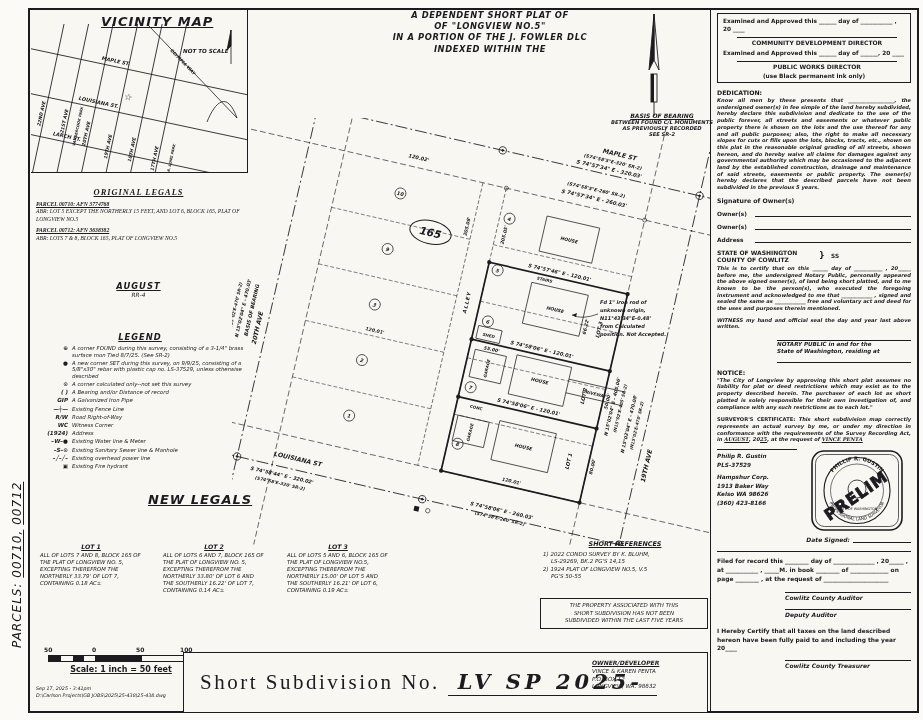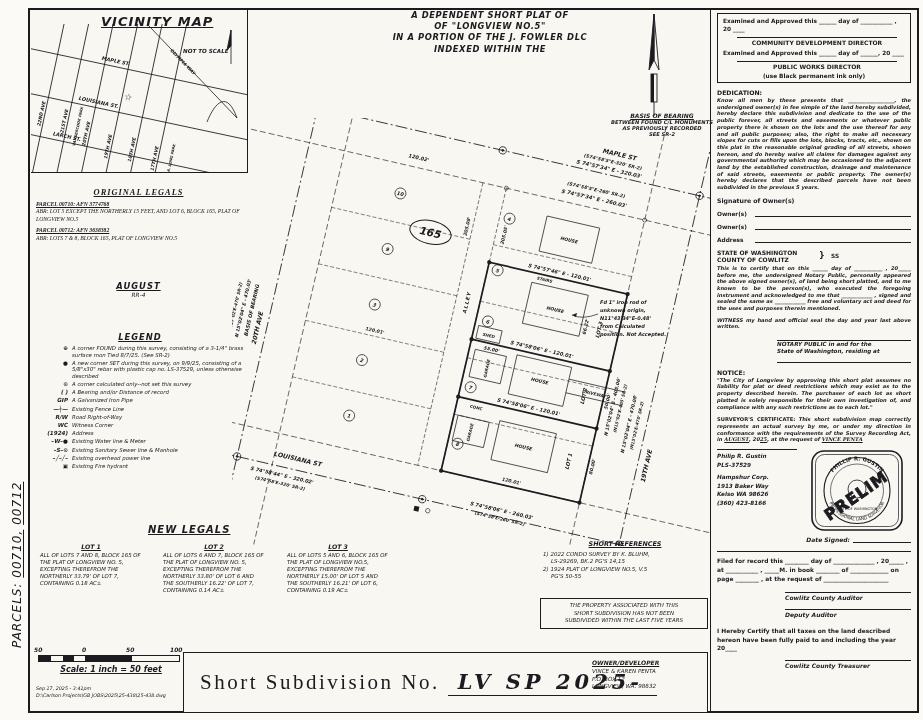--- a/index.html
+++ b/index.html
@@ -26,32 +26,32 @@
   .olegals p{margin:4px 0 0 0;font-size:5.7px;line-height:1.3;}
   .phead{font-weight:bold;text-decoration:underline;}
   .zoned{left:36px;top:281px;width:205px;text-align:center;font-style:italic;}
   .zoned .zv{font-size:5.8px;margin-top:1px;}
   .legend{left:36px;top:332px;width:208px;font-style:italic;}
   .legend .rows{margin-top:3px;}
   .lrow{display:flex;margin-bottom:1.5px;}
   .lsym{width:32px;min-width:32px;text-align:right;padding-right:4px;font-size:5.6px;font-weight:bold;line-height:1.2;}
   .ltxt{font-size:5.4px;line-height:1.22;}
   
-  .nl-title{left:148px;top:524px;font-size:10px;}
+  .nl-title{left:148px;top:492px;font-size:13px;}
   .nlcol{top:543px;width:102px;font-style:italic;}
   .nlcol h4{margin:0 0 2px 0;text-align:center;font-size:6.2px;text-decoration:underline;}
   .nlcol p{margin:0;font-size:5.4px;line-height:1.3;}
   
   .srefs{left:543px;top:540px;width:164px;font-style:italic;}
   .srefs h4{margin:0 0 3px 0;text-align:center;font-size:6.4px;text-decoration:underline;}
   .srefs div{font-size:5.5px;line-height:1.35;}
   .fivebox{left:540px;top:598px;width:162px;border:1.2px solid #1b1b20;padding:3px 2px;
            text-align:center;font-size:5.5px;font-style:italic;line-height:1.4;}
   
-  .scale{left:38px;top:646px;width:150px;font-style:italic;}
+  .scale{left:48px;top:646px;width:150px;}
   .sticks{position:relative;height:8px;font-size:6px;font-weight:bold;}
   .sticks span{position:absolute;top:0;}
   .sbar{position:relative;height:5px;border:1px solid #1b1b20;width:140px;margin-top:1px;display:flex;}
   .sbar i{display:block;height:100%;}
   .slabel{margin-top:3px;text-align:center;width:146px;font-size:8px;font-weight:bold;text-decoration:underline;}
   .fileinfo{left:36px;top:686px;font-size:4.8px;line-height:1.4;font-style:italic;}
   
   .titlebar{left:183px;top:652px;width:523px;height:59px;border:1.6px solid #1b1b20;background:#f8f7f2;}
   .tb-line{position:absolute;left:16px;top:16px;font-family:"Liberation Serif",serif;font-size:21px;letter-spacing:2.5px;white-space:nowrap;}
   .tb-num{display:inline-block;border-bottom:1.6px solid #1b1b20;padding:0 14px 1px 10px;margin-left:8px;letter-spacing:4px;}

